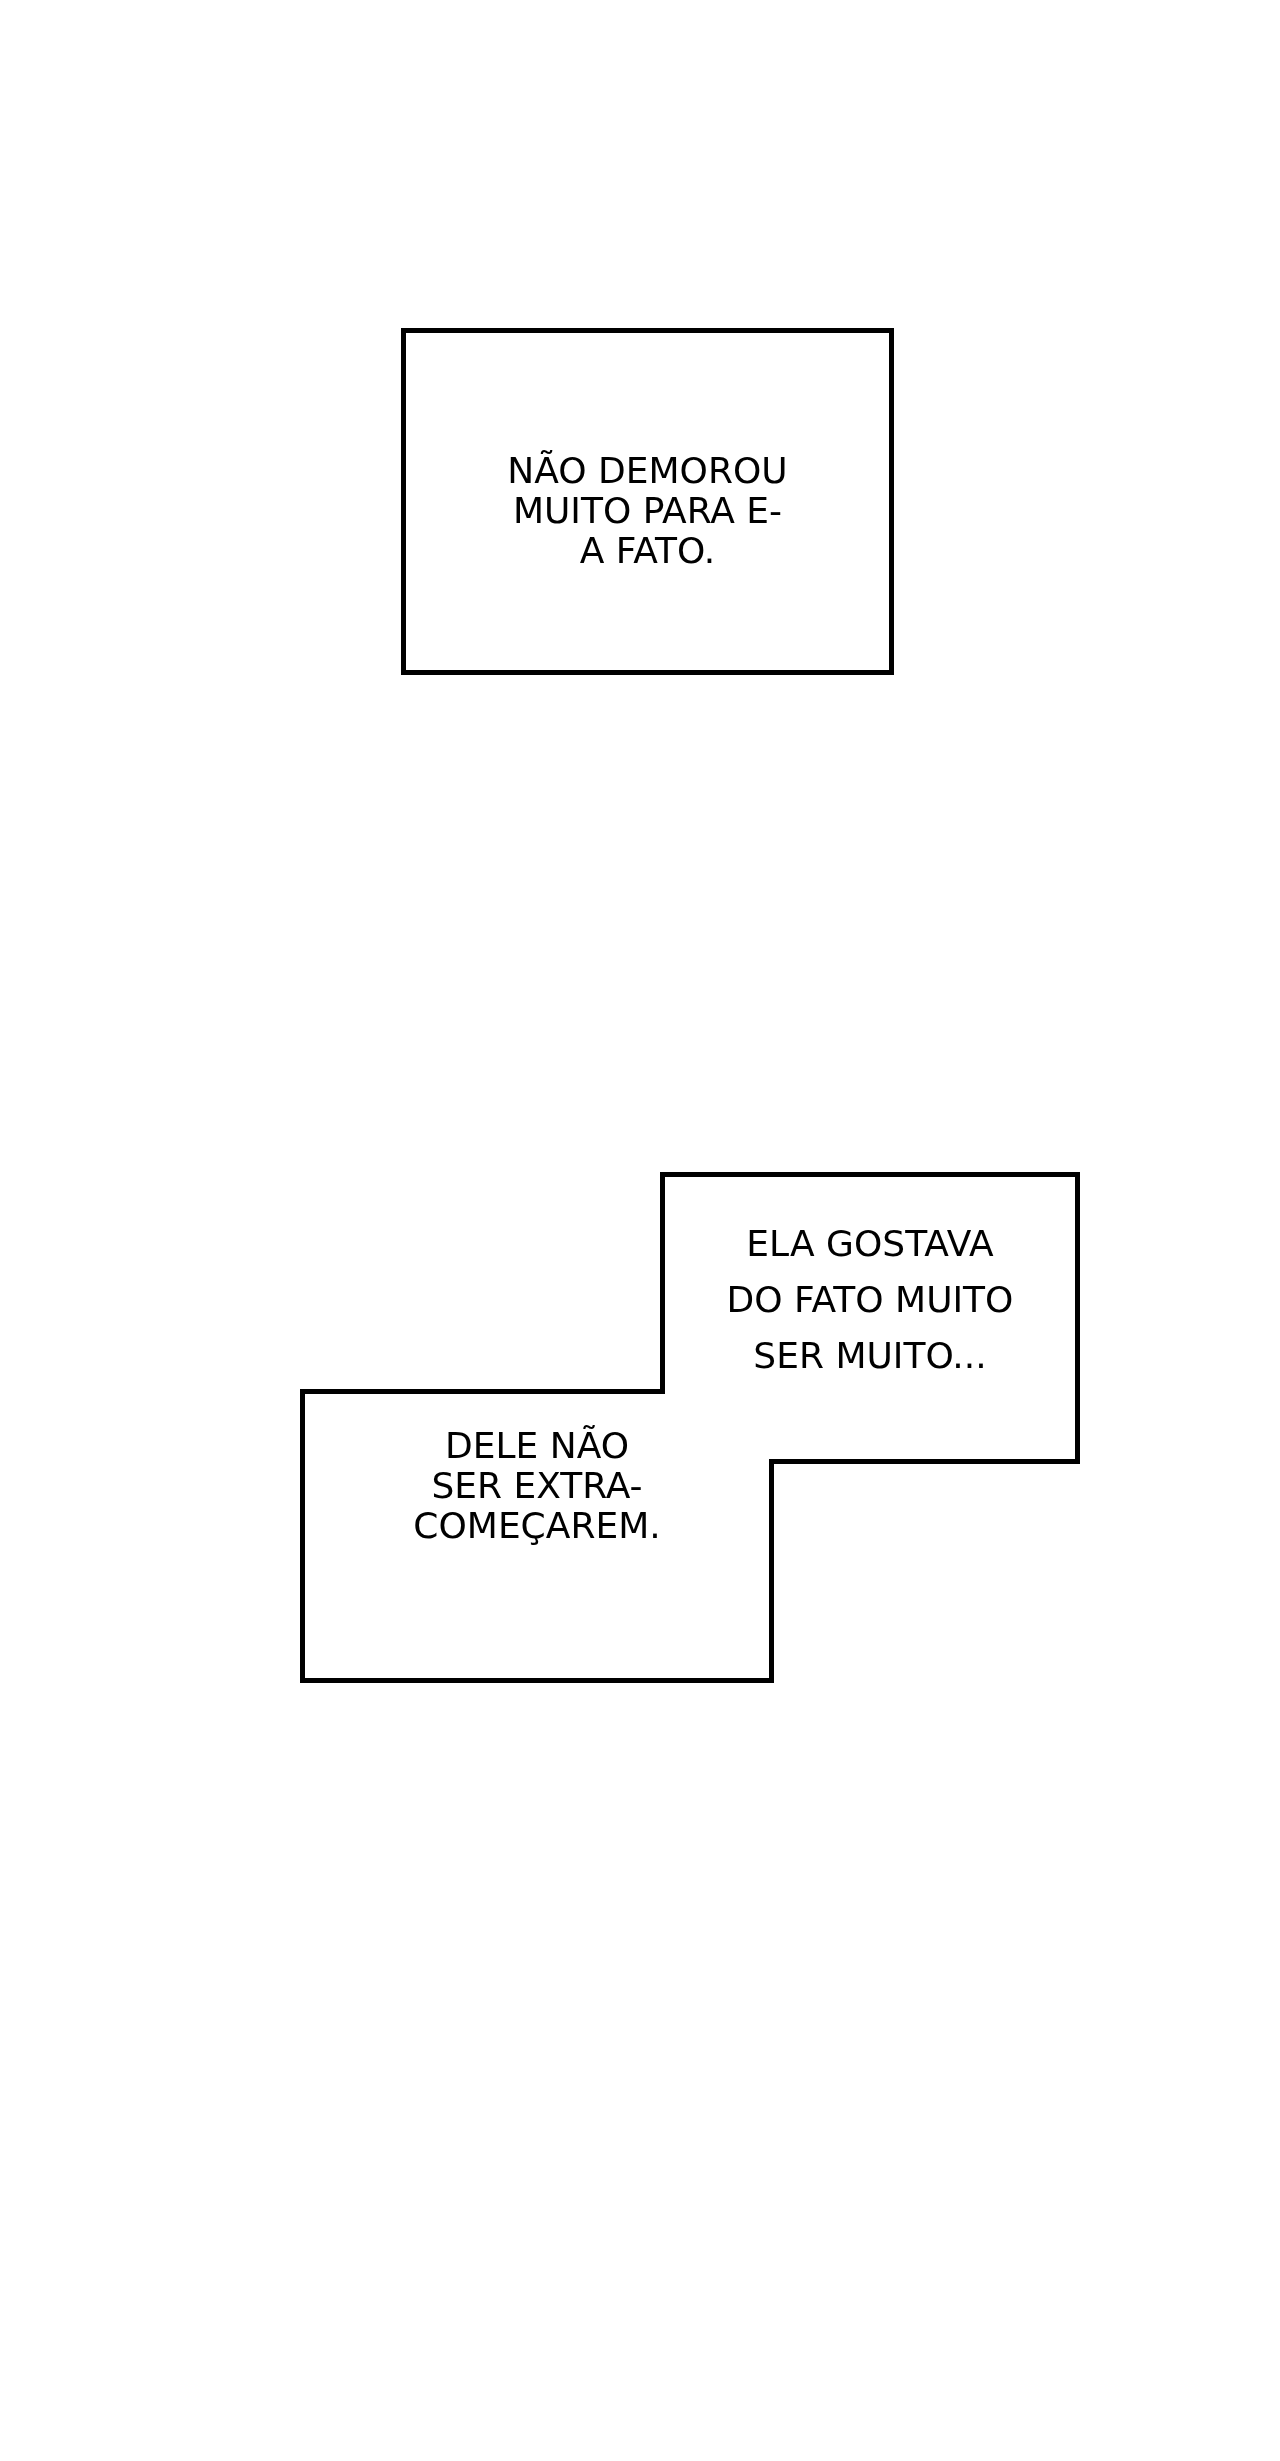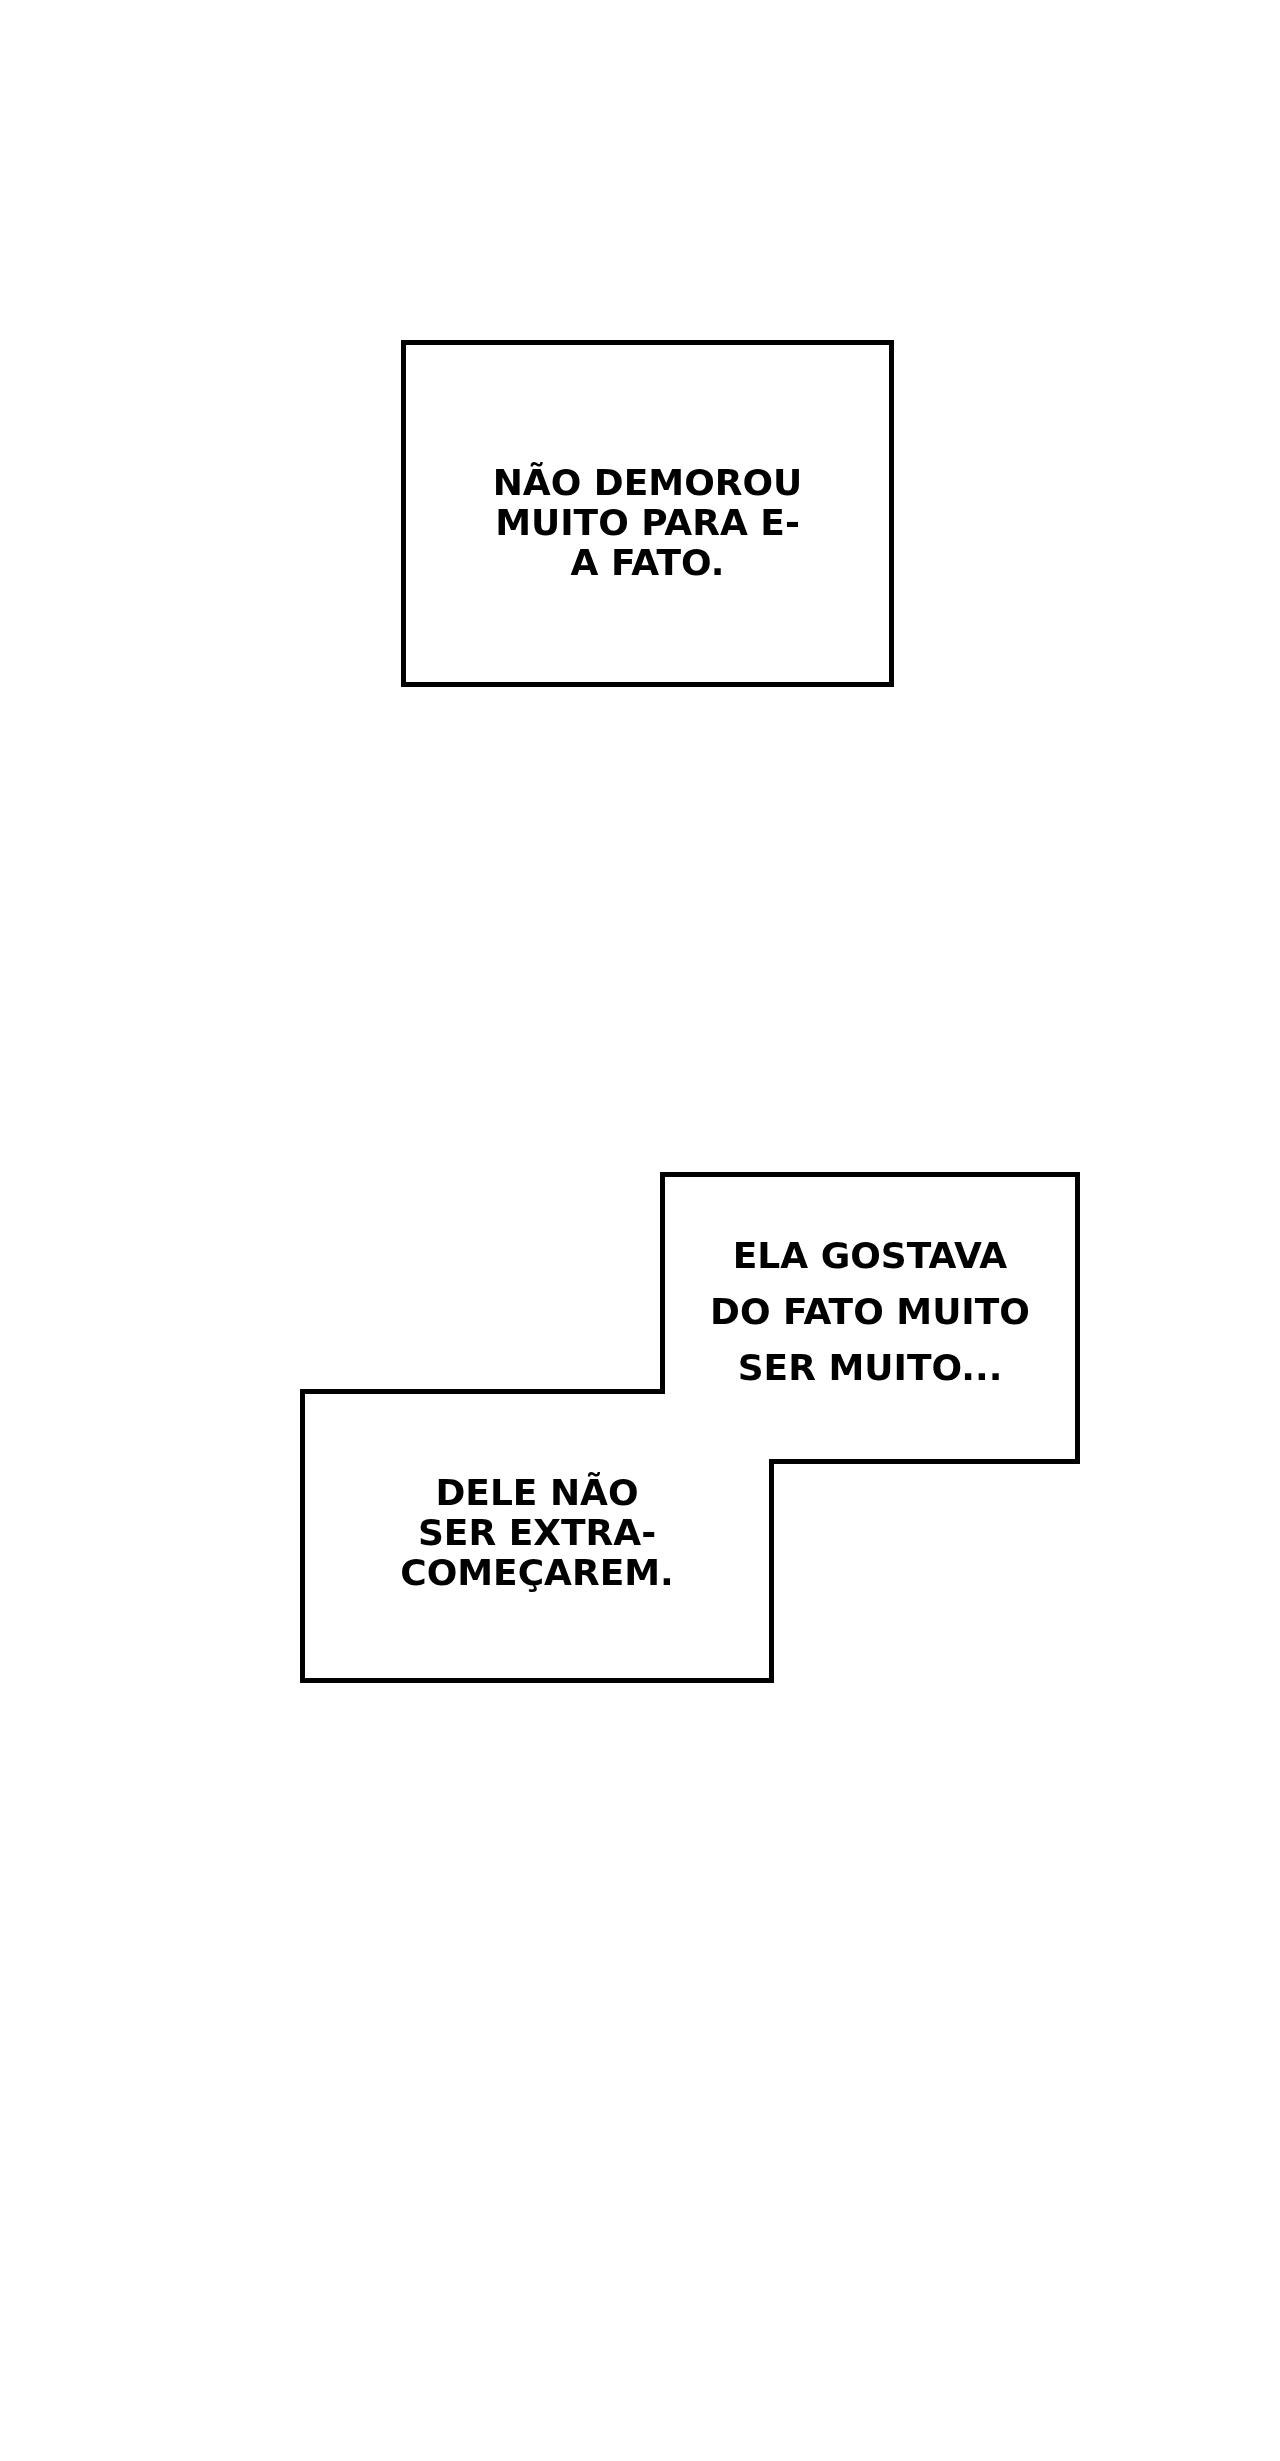--- a/index.html
+++ b/index.html
@@ -15,45 +15,44 @@
     overflow:hidden;
     font-family:"DejaVu Sans", sans-serif;
   }
   .caption{
     position:absolute;
     display:flex;
     flex-direction:column;
     align-items:center;
     justify-content:center;
     text-align:center;
-    font-weight:bold;
+    font-weight:normal;
     font-size:36px;
     line-height:40px;
     letter-spacing:0;
     color:var(--ink,#000);
     box-sizing:border-box;
-    margin-top:12px;
   }
   .caption span{display:block;white-space:nowrap;}
   
   .box1{
     left:401px; top:328px;
     width:493px; height:347px;
     border:5px solid var(--ink,#000);
     padding-top:19px;
   }
   
   .box2{
     left:660px; top:1172px;
     width:420px; height:292px;
     padding-bottom:36px;
     gap:16px;
   }
   .box3{
-    left:300px; top:1374px;
+    left:300px; top:1339px;
     width:474px; height:294px;border-radius:17px;
   }
   .merged-shape{
     position:absolute;
     left:298px; top:1170px;
     width:790px; height:520px;
   }
   .merged-shape polygon{
     fill:var(--paper,#fff);
     stroke:var(--ink,#000);

